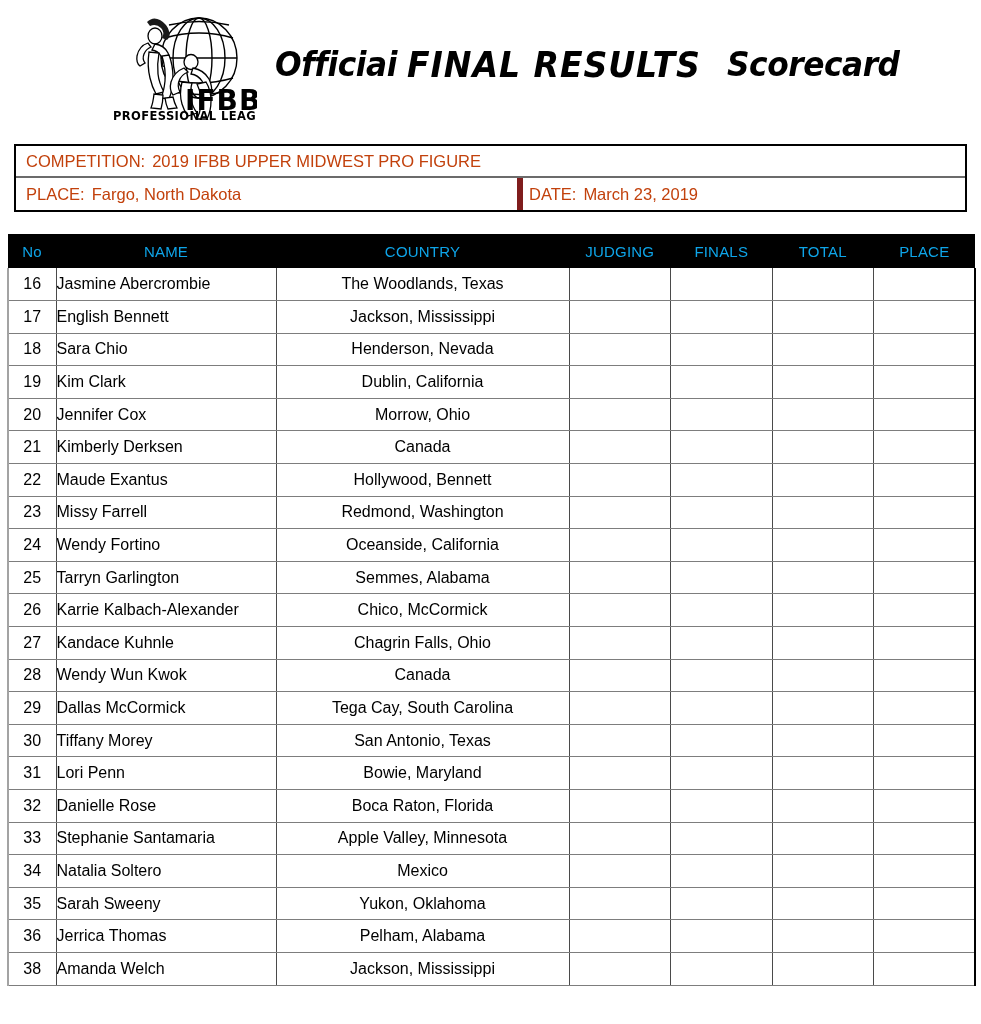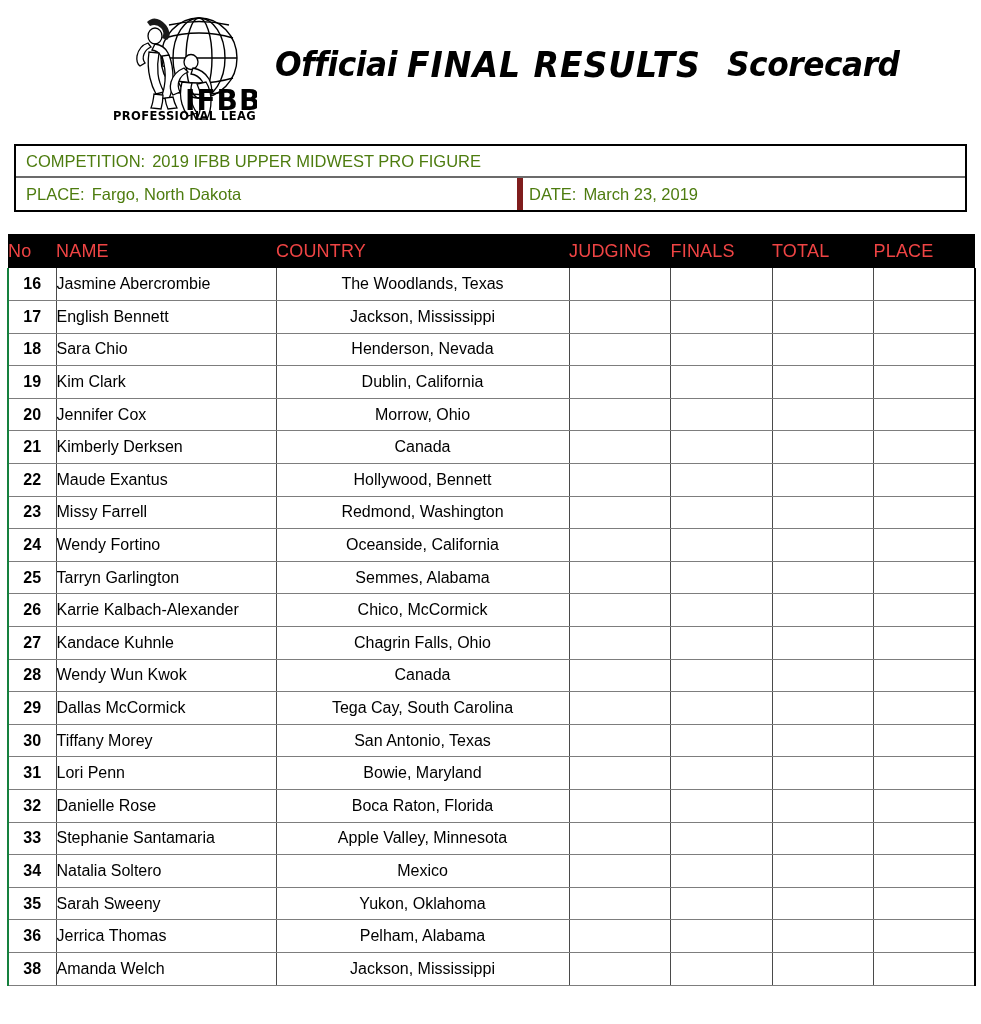--- a/index.html
+++ b/index.html
@@ -65,21 +65,21 @@
     display: flex;
     height: 32px;
     box-sizing: border-box;
   }
   .info-row.first { border-bottom: 2px solid #6b6b6b; }
   .info-cell {
     display: flex;
     align-items: center;
     padding-left: 10px;
     font-size: 16.5px;
-    color: #4d7c0f;
+    color: #c2410c;
     box-sizing: border-box;
     white-space: nowrap;
   }
   .info-cell.full { width: 100%; }
   .info-cell.place { width: 507px; border-right: 6px solid #7f1d1d; }
   .info-cell.date  { flex: 1; padding-left: 6px; }
   .lbl { margin-right: 7px; }
 
   
   .table-wrap {
@@ -93,43 +93,43 @@
     width: 967px;
     table-layout: fixed;
   }
   table.results th,
   table.results td {
     box-sizing: border-box;
     padding: 0;
   }
   thead th {
     background: #000000;
-    color: #ef4444;
+    color: #0ea5e9;
     height: 34px;
-    font-size: 18px;
+    font-size: 15px;
     font-weight: 400;
-    text-align: left;
+    text-align: center;
     vertical-align: middle;
     letter-spacing: 0.2px;
   }
   tbody td {
     height: 32.6px;
     border-bottom: 1px solid #7d7d7d;
     border-right: 1px solid #4a4a4a;
     font-size: 16px;
     color: #000000;
     vertical-align: middle;
     background: #ffffff;
     overflow: hidden;
     white-space: nowrap;
   }
   tbody tr td:first-child {
-    border-left: 2px solid #15803d;
+    border-left: 2px solid #a3a3a3;
     text-align: center;
-    font-weight: 700;
+    font-weight: 400;
     font-size: 16px;
   }
   tbody tr td:last-child {
     border-right: 2px solid #000000;
   }
   td.c-name   { padding-left: 9px; }
   td.c-country{ padding-left: 9px; text-align: center; }
   td.c-score  { }
 
   col.w-no      { width: 48px; }

